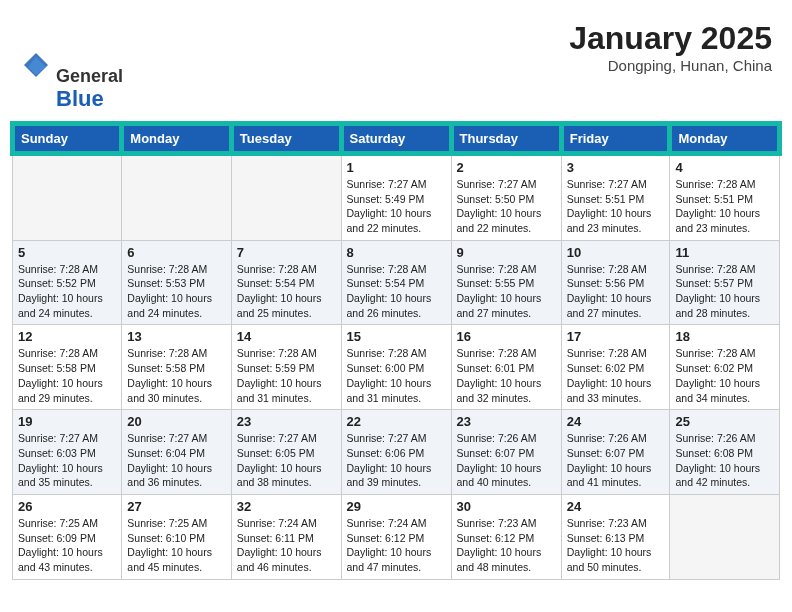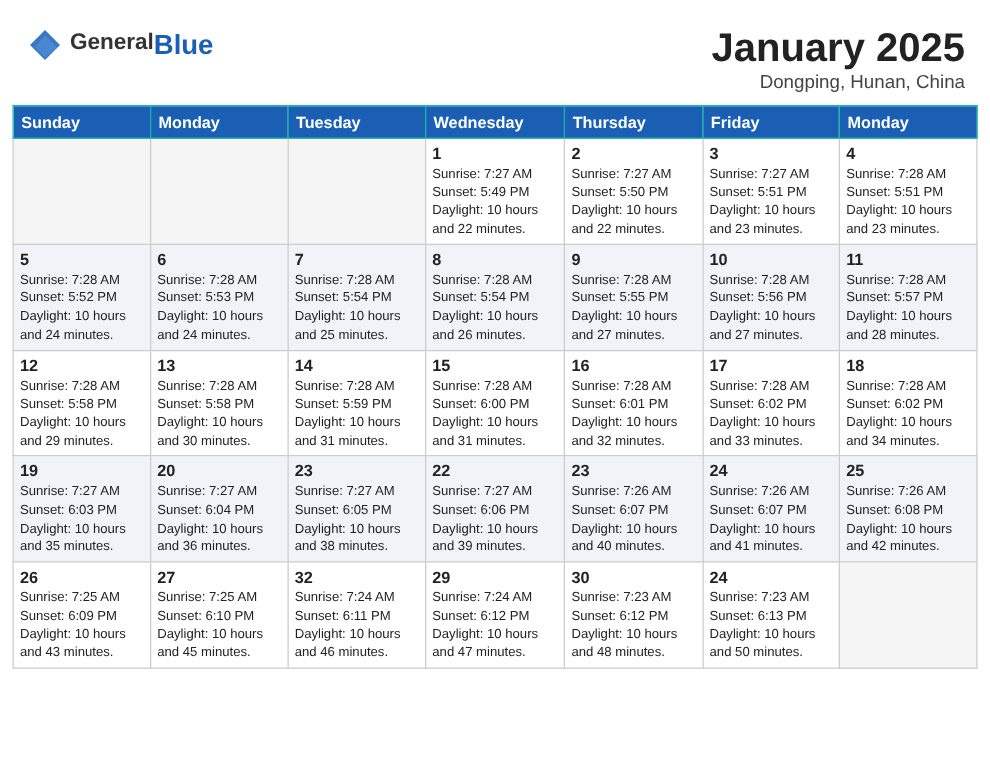--- a/index.html
+++ b/index.html
@@ -15,22 +15,23 @@
       justify-content: space-between;
       align-items: flex-start;
       padding: 10px 10px 5px 10px;
     }
     .logo {
       display: flex;
       align-items: center;
     }
     .logo-text {
       display: flex;
-      flex-direction: row;
+      flex-direction: column;
       line-height: 1.1;
+      margin-top: 47px;
     }
     .logo-general {
       font-size: 18px;
       font-weight: bold;
       color: #333;
     }
     .logo-blue {
       font-size: 22px;
       font-weight: bold;
       color: #1a5fb4;
@@ -57,21 +58,21 @@
       border-collapse: collapse;
       margin-top: 5px;
     }
     .calendar th {
       background: #1a5fb4;
       color: #fff;
       padding: 5px 6px;
       font-size: 13px;
       font-weight: bold;
       text-align: left;
-      border: 1px solid #14b8a6;
+      border: 5px solid #14b8a6;
     }
     .calendar td {
       border: 1px solid #ccc;
       vertical-align: top;
       padding: 4px 5px;
       width: 113px;
       min-height: 80px;
       font-size: 10.5px;
       color: #222;
       background: #fff;
@@ -113,21 +114,21 @@
     <div class="location">Dongping, Hunan, China</div>
   </div>
 </div>
 
 <table class="calendar">
   <thead>
     <tr>
     <th>Sunday</th>
         <th>Monday</th>
         <th>Tuesday</th>
-        <th>Wednesday</th>
+        <th>Saturday</th>
         <th>Thursday</th>
         <th>Friday</th>
         <th>Monday</th>
       </tr>
   </thead>
   <tbody id="calendar-body">
   <tr>
         <td class="empty"></td>
         <td class="empty"></td>
         <td class="empty"></td>

